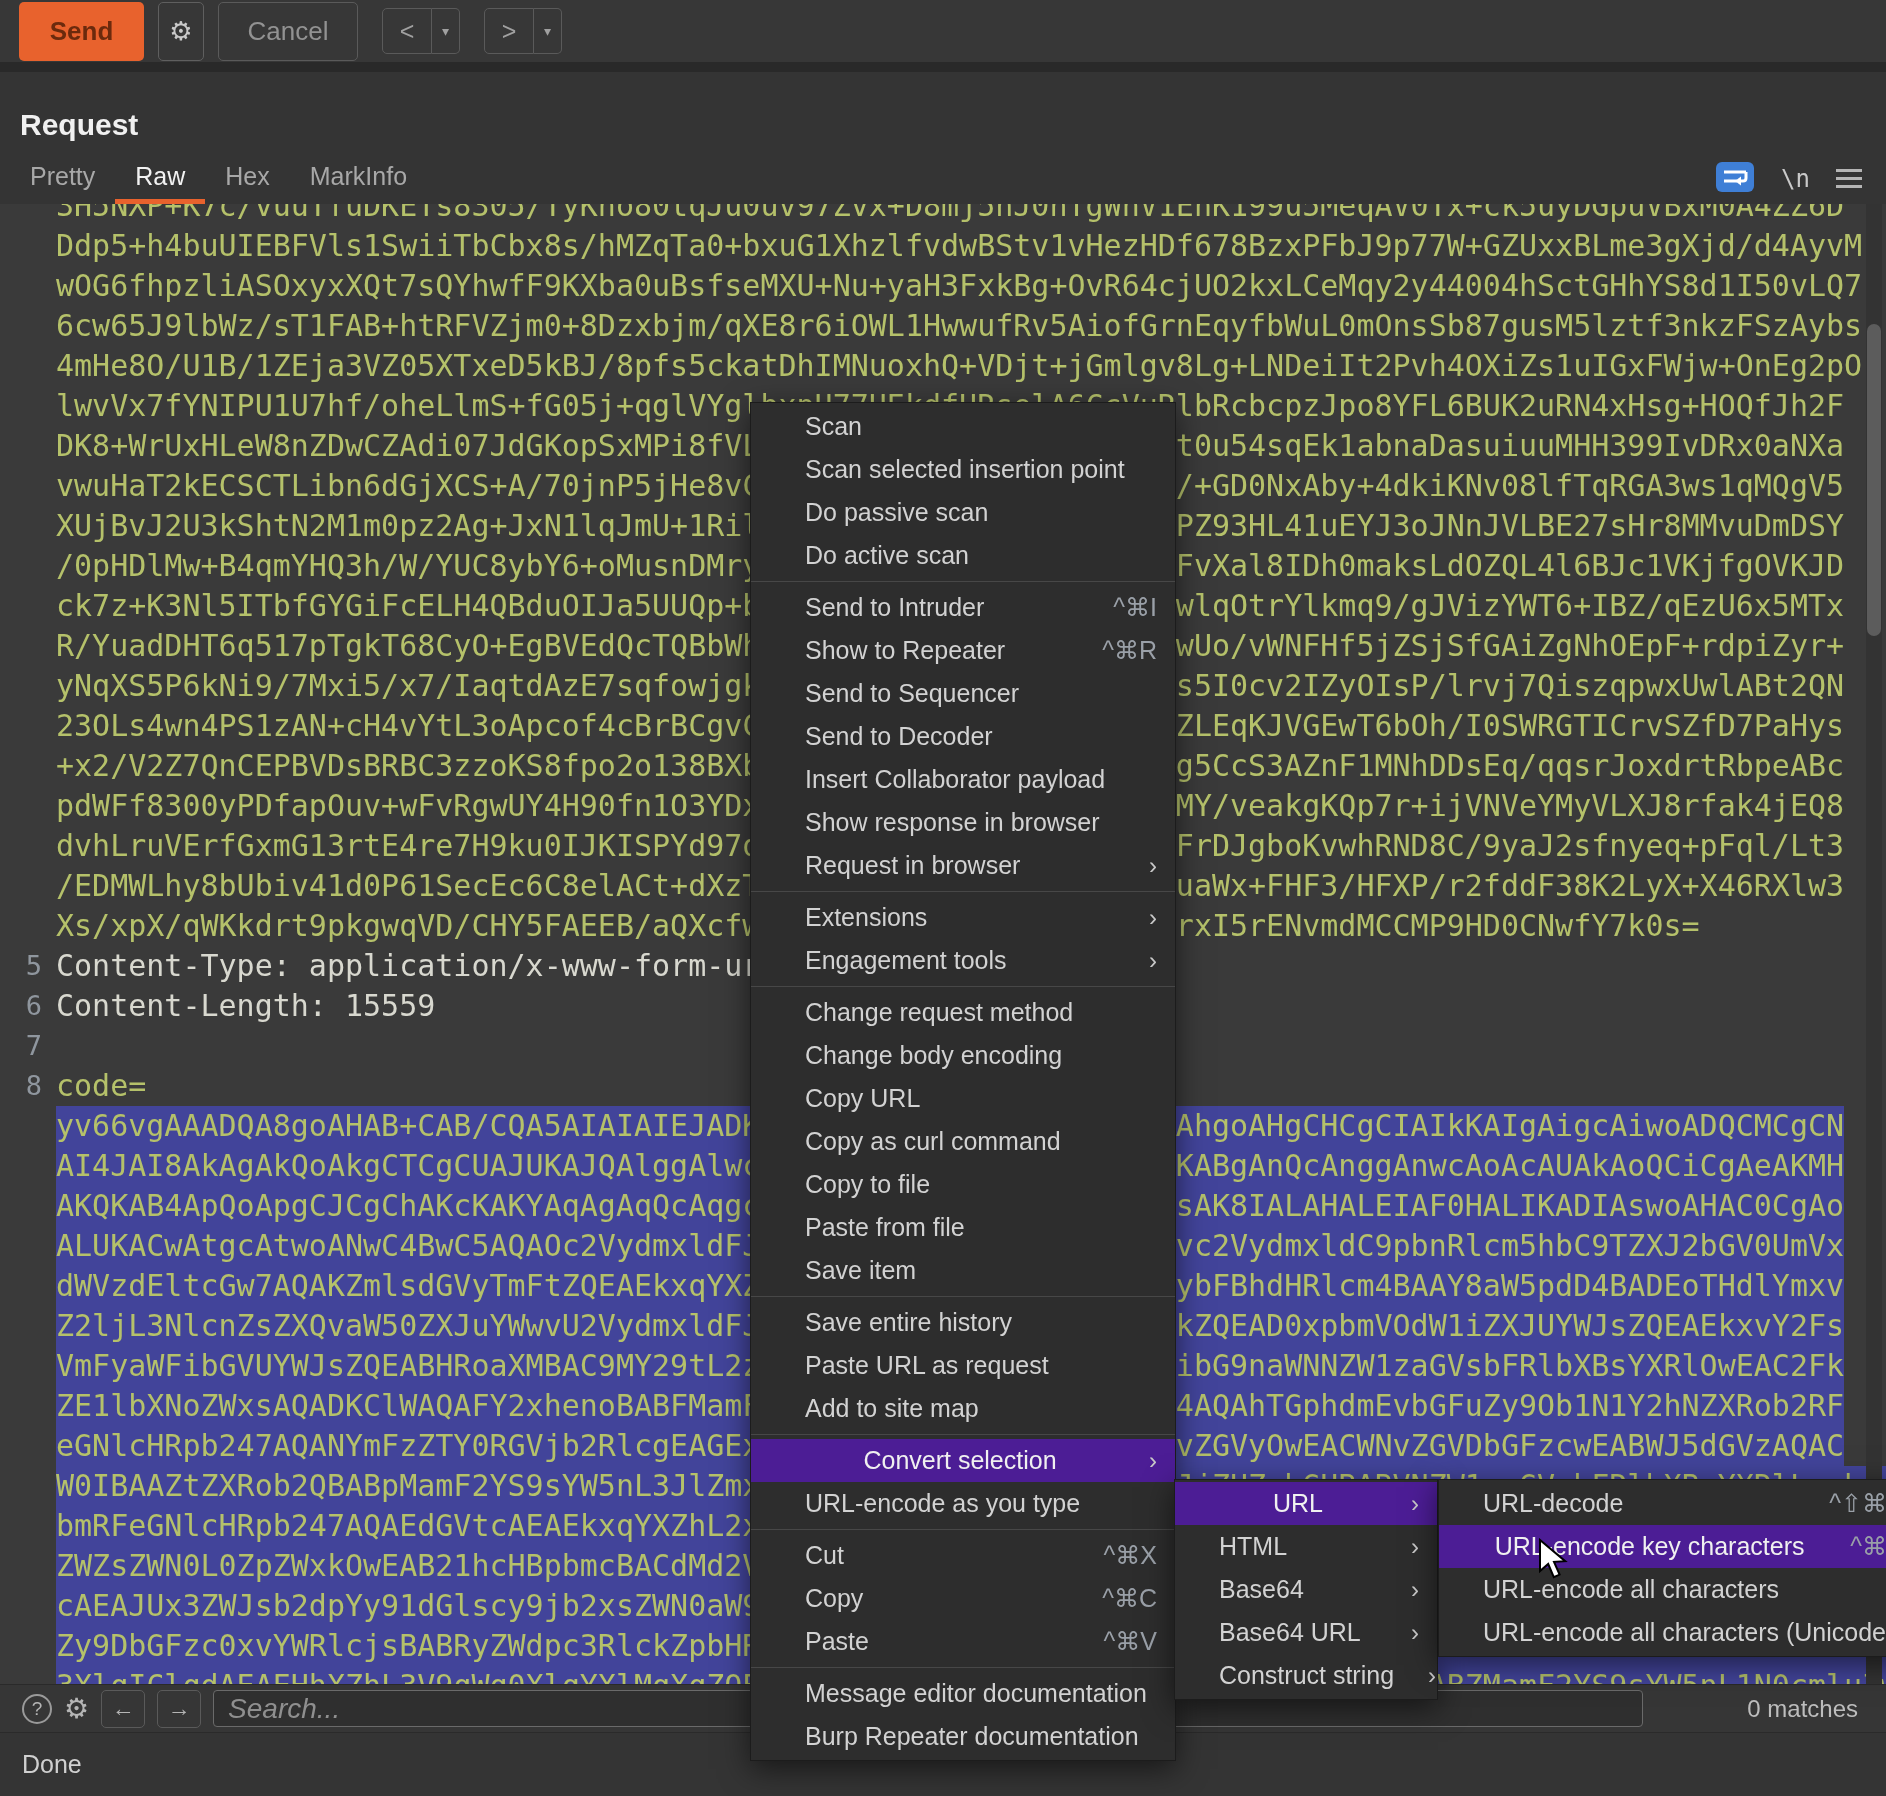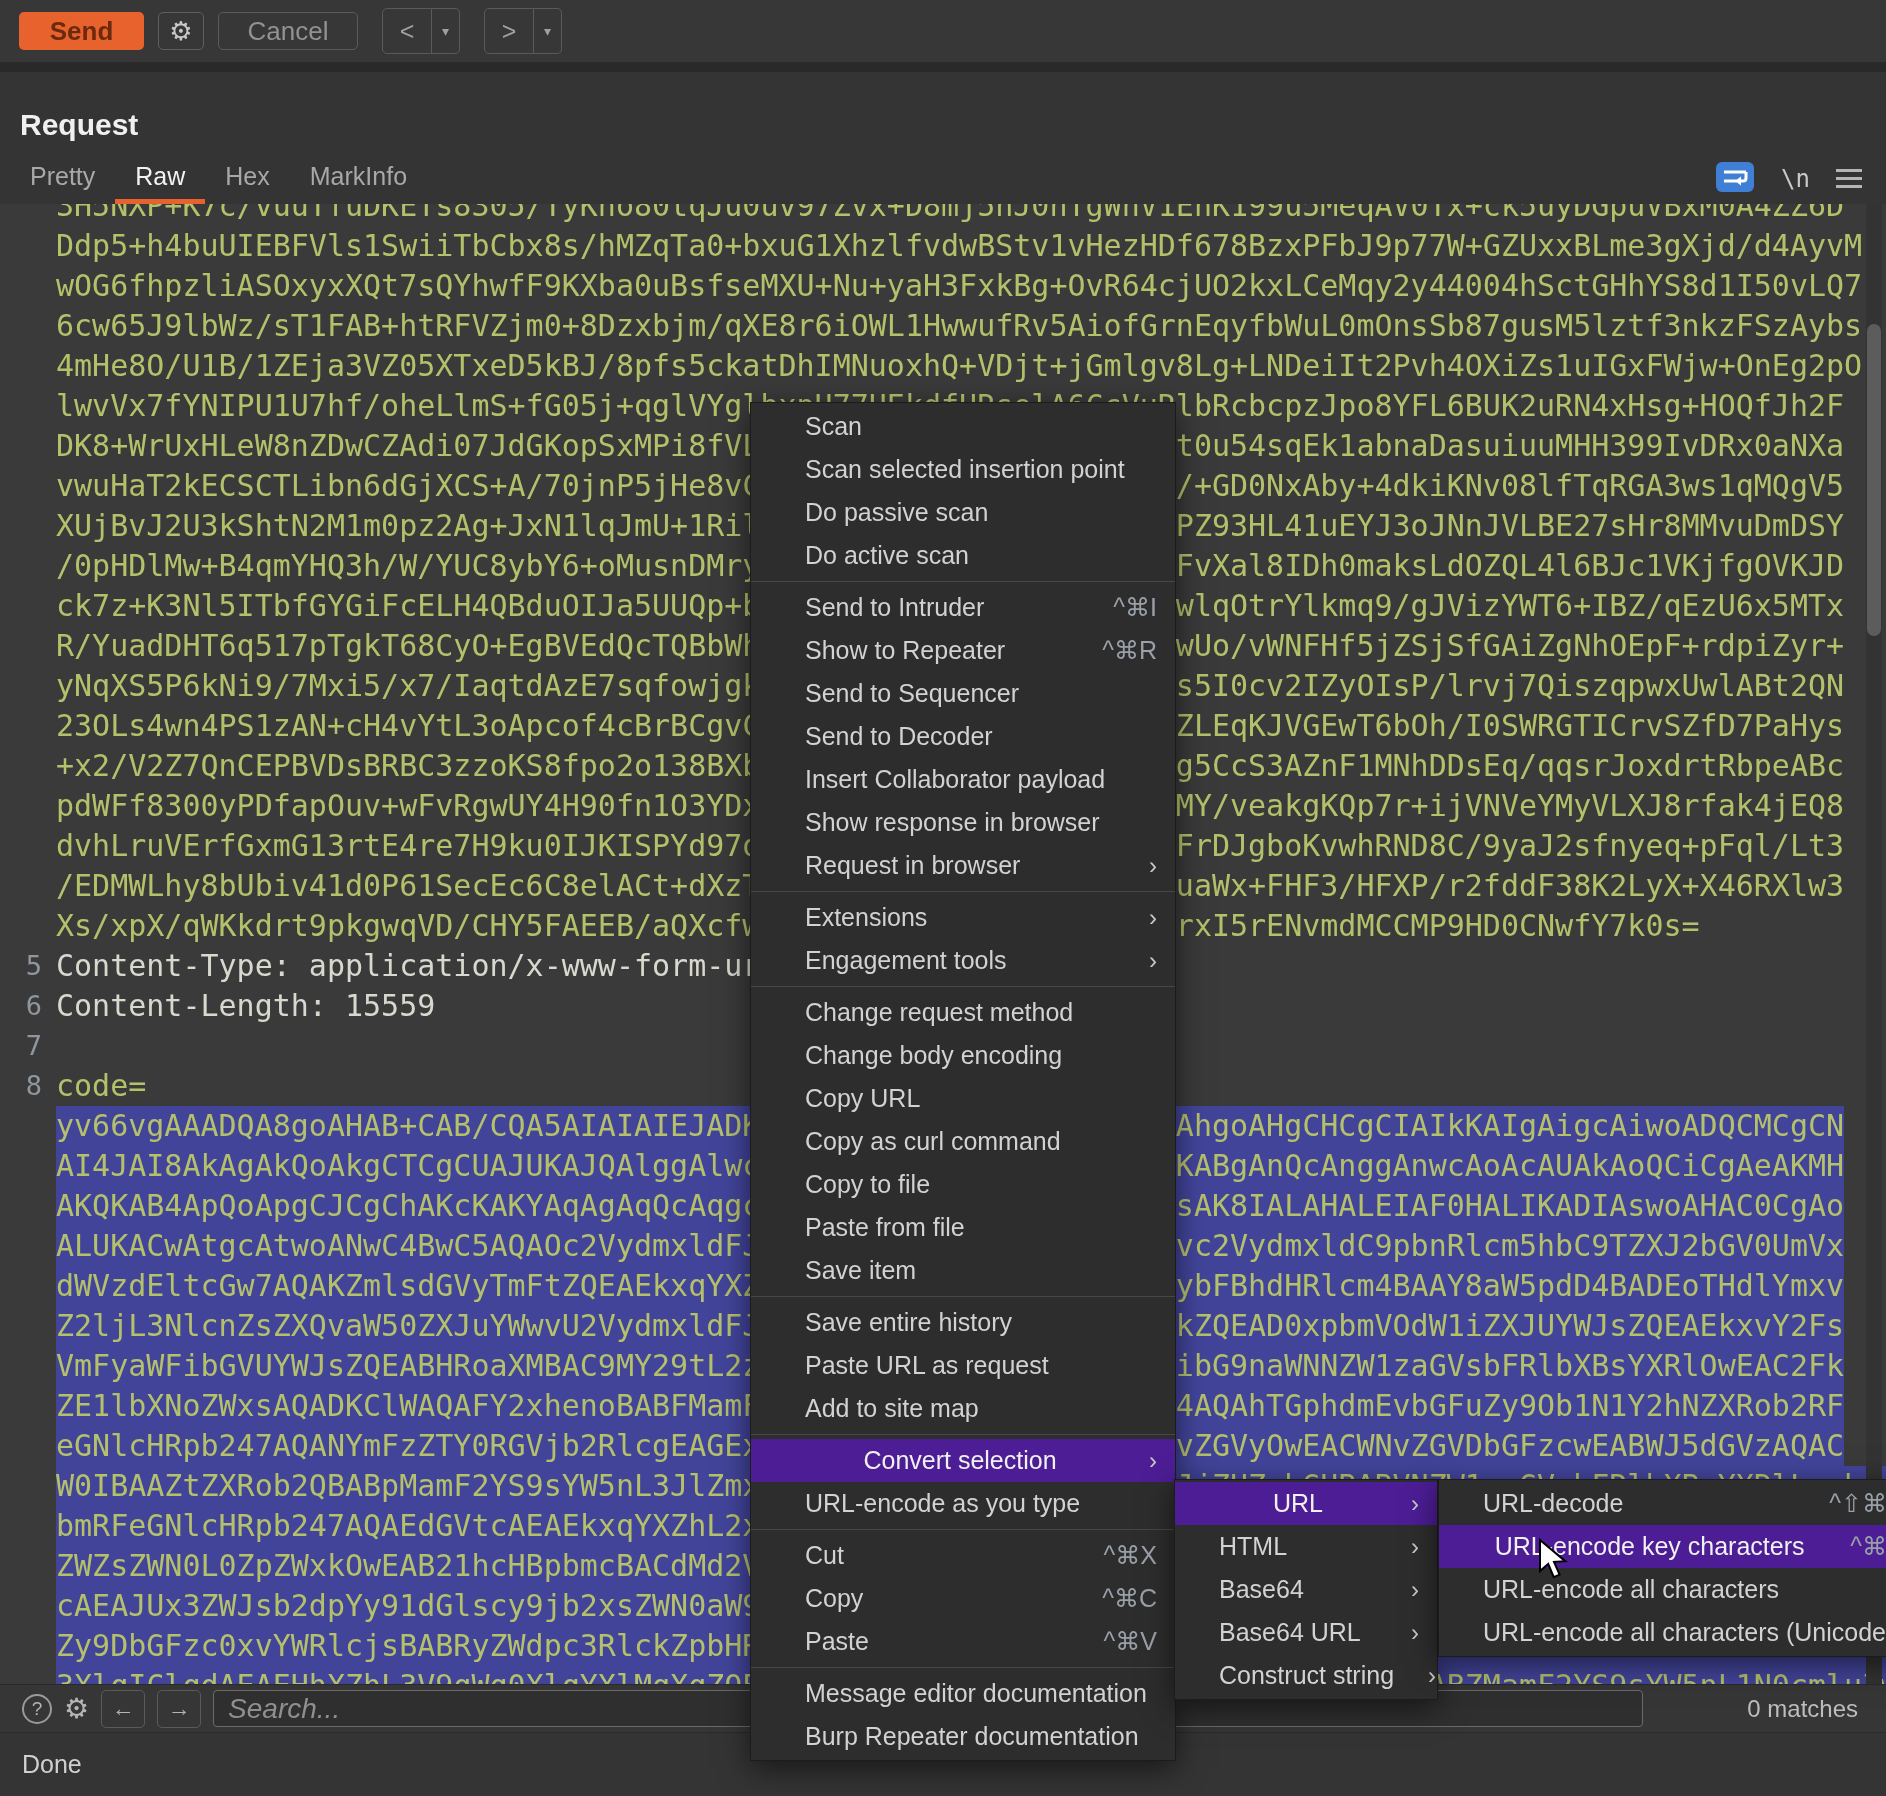--- a/index.html
+++ b/index.html
@@ -12,21 +12,21 @@
     color: #d2d2d2;
   }
 
   
   .toolbar {
     position: absolute; top:0; left:0; right:0; height:72px;
     background:#373737; display:flex; align-items:center;
     padding-left:19px; gap:14px;
     border-bottom:10px solid #292929;
   }
-  .btn { height:38px; border-radius:5px; display:flex; align-items:center; justify-content:center;
+  .btn { height:59px; border-radius:5px; display:flex; align-items:center; justify-content:center;
          font-size:26px; background:transparent; border:none; cursor:default;
          font-family:"Liberation Sans",sans-serif; }
   .btn.send { width:125px; background:#e8622d; color:#6b2a0d; font-weight:bold; }
   .btn.iconbtn { width:46px; border:1px solid #5f5f5f; color:#c9c9c9; font-size:26px; }
   .btn.cancel { width:140px; border:1px solid #5a5a5a; color:#929292; }
   .split { display:flex; margin-left:10px; }
   .split .main { width:50px; height:46px; border:1px solid #5a5a5a; border-right:1px solid #5a5a5a;
                  border-radius:5px 0 0 5px; color:#a0a0a0; font-size:25px;
                  display:flex; align-items:center; justify-content:center; background:transparent; }
   .split .caret { width:28px; height:46px; border:1px solid #5a5a5a; border-left:none;

